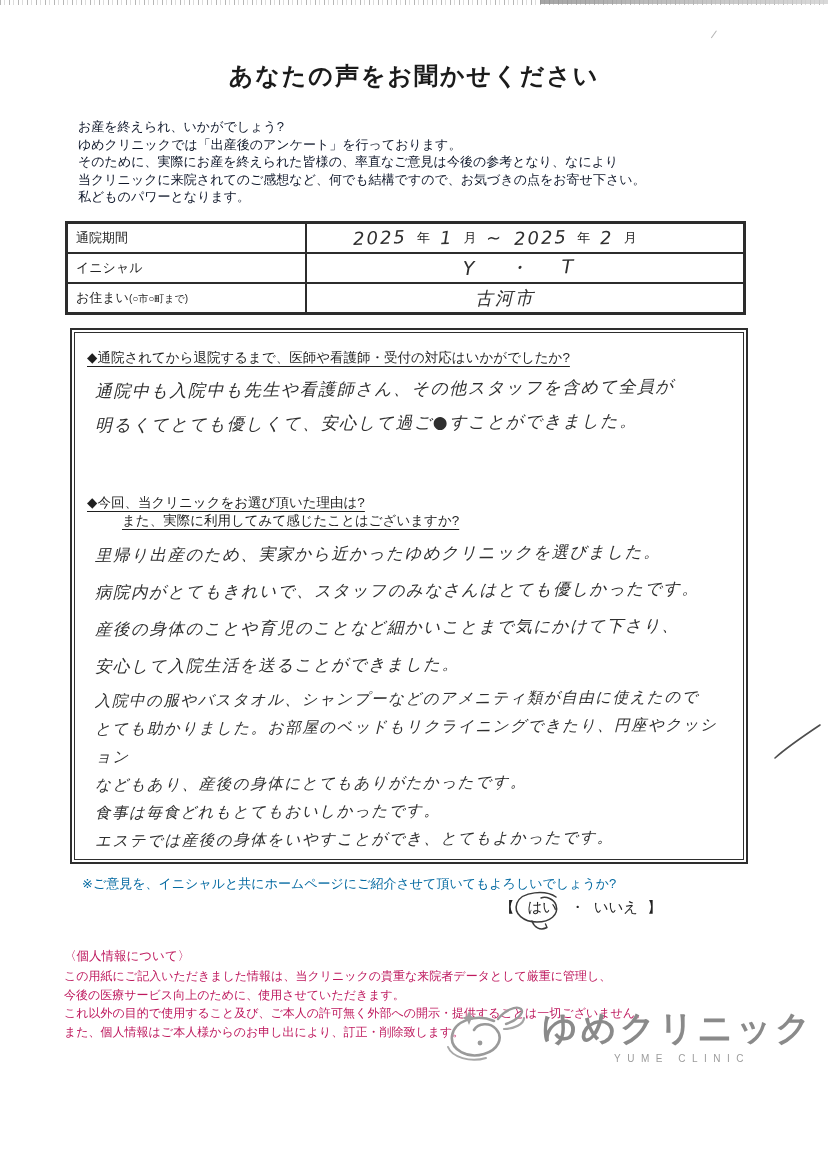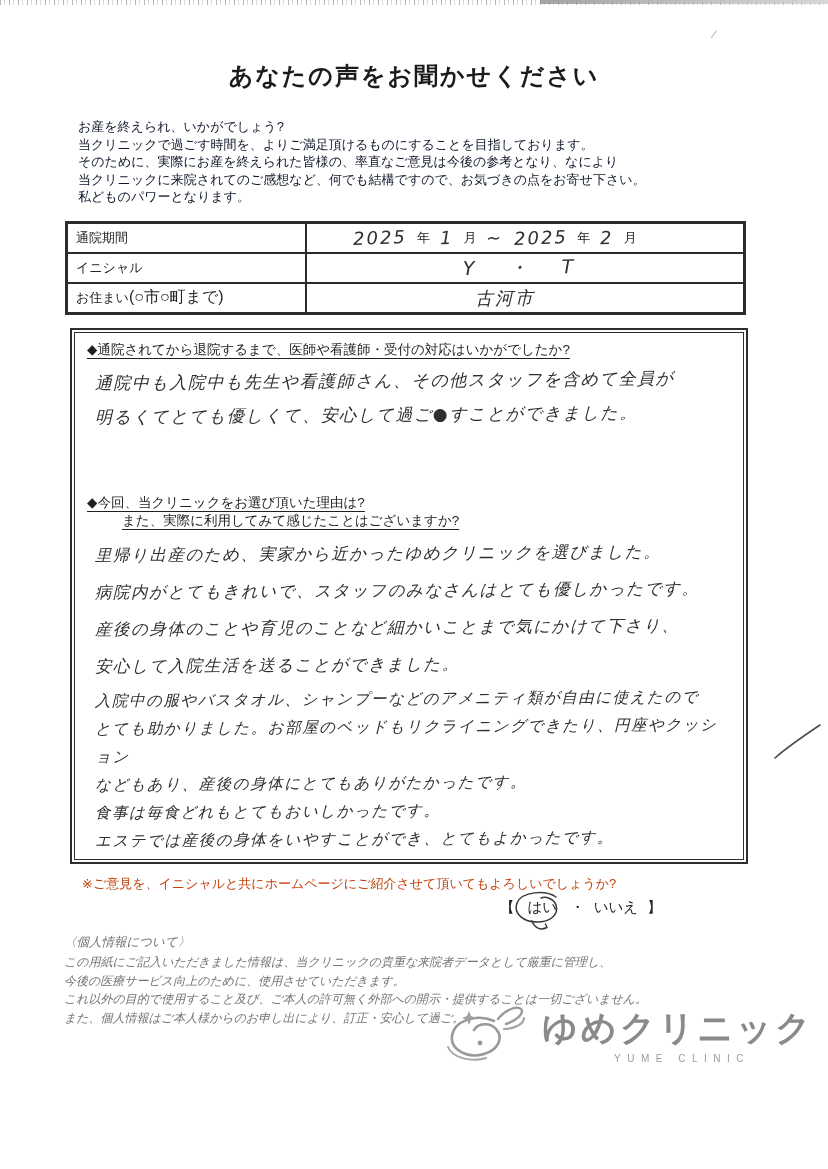--- a/index.html
+++ b/index.html
@@ -34,66 +34,66 @@
   .intro{margin:26px 0 0 78px;font-size:13px;line-height:17.5px;color:#0f172a;}
   .intro p{margin:0;}
   
   .info-table{
     margin:15px 0 0 65px;width:681px;border-collapse:collapse;
     border:3px solid #2c2c2c;table-layout:fixed;
   }
   .info-table td{border:2px solid #2c2c2c;height:26px;font-size:13px;color:#242424;}
   td.label-cell{width:228px;padding-left:8px;margin-top:20px;}
   td.value-cell{text-align:center;}
-  .label-note{font-size:16px;letter-spacing:0;}
+  .label-note{font-size:10px;letter-spacing:0;}
   
   .hw{
     font-family:"DejaVu Sans",sans-serif;font-style:italic;color:#303030;
     letter-spacing:2px;
   }
   .period-wrap{display:inline-flex;align-items:center;gap:10px;transform:translateX(-30px);}
   .period-wrap .hw{font-size:18px;transform:rotate(-2deg);}
   .period-wrap .printed{font-size:13px;font-style:normal;}
   .initial-val{font-size:19px;letter-spacing:14px;transform:rotate(-1deg);display:inline-block;}
   .city-val{font-size:18px;transform:rotate(-1deg) translateX(-20px);display:inline-block;}
   
   .main-box{
     margin:13px 0 0 70px;width:678px;height:536px;
     border:2px solid #2e2e2e;padding:2px;box-sizing:border-box;
   }
   .main-box-inner{
     border:1.5px solid #2e2e2e;height:100%;box-sizing:border-box;
-    padding:8px 14px 4px 12px;display:flex;flex-direction:column;
+    padding:16px 14px 4px 12px;display:flex;flex-direction:column;
   }
   .q-section-1{height:176px;}
   .q-section-2{height:186px;}
   .q-section-3{flex:1;}
   .prompt{margin:0;font-size:13.5px;color:#1f1f1f;line-height:18px;}
   .prompt .u{
     text-decoration:underline;text-decoration-thickness:1px;text-underline-offset:3.5px;
   }
   .prompt-indent{margin-left:35px;}
   .answers{margin-top:7px;}
   .hw-line{
     margin:0 0 0 8px;font-family:"DejaVu Sans",sans-serif;font-style:italic;
     color:#2f2f2f;letter-spacing:1.5px;
   }
   .a1 .hw-line{font-size:17px;line-height:34px;transform:rotate(-0.5deg);transform-origin:left;}
   .a2 .hw-line{font-size:16.5px;line-height:37px;transform:rotate(-0.4deg);transform-origin:left;}
   .a3 .hw-line{font-size:15.5px;line-height:28px;transform:rotate(-0.4deg);transform-origin:left;}
   
-  .consent-text{margin:11px 0 0 82px;font-size:13px;color:#c2410c;}
+  .consent-text{margin:11px 0 0 82px;font-size:13px;color:#0369a1;}
   .consent-options{
     margin:5px 0 0 500px;font-size:14.5px;color:#242424;
     display:flex;align-items:center;gap:9px;position:relative;width:200px;
   }
   .yes-wrap{position:relative;display:inline-block;padding:0 4px;}
   .yes-circle{position:absolute;left:-14px;top:-9px;pointer-events:none;}
   
-  .privacy{margin:16px 0 0 64px;font-size:12px;line-height:18.5px;color:#737373;font-style:italic;}
+  .privacy{margin:30px 0 0 64px;font-size:12px;line-height:18.5px;color:#be185d;}
   .privacy h2{margin:0 0 2px 0;font-size:12.5px;font-weight:normal;}
   .privacy p{margin:0;}
   
   .logo{
     position:absolute;left:442px;top:1003px;display:flex;align-items:center;gap:8px;
   }
   .logo-text{display:flex;flex-direction:column;}
   .logo-name{
     font-size:35px;letter-spacing:3px;color:#8a8a8a;font-weight:bold;
     font-family:"Liberation Sans",sans-serif;
@@ -109,21 +109,21 @@
 <div class="top-noise-dark"></div>
 <div class="tick-mark"></div>
 <svg class="pen-stroke" width="60" height="60">
   <path d="M10 53 C 20 44, 40 30, 55 20" fill="none" stroke="#4d4d4d" stroke-width="1.6" stroke-linecap="round"></path>
 </svg>
 
 <h1 class="title">あなたの声をお聞かせください</h1>
 
 <div class="intro">
   <p>お産を終えられ、いかがでしょう?</p>
-  <p>当クリニックで過ごす時間を、よりご満足頂けるものにすることを目指しております。</p>
+  <p>ゆめクリニックでは「出産後のアンケート」を行っております。</p>
   <p>そのために、実際にお産を終えられた皆様の、率直なご意見は今後の参考となり、なにより</p>
   <p>当クリニックに来院されてのご感想など、何でも結構ですので、お気づきの点をお寄せ下さい。</p>
   <p>私どものパワーとなります。</p>
 </div>
 
 <table class="info-table">
   <tbody>
       <tr>
     <td class="label-cell">通院期間</td>
     <td class="value-cell">
@@ -205,21 +205,21 @@
   <span>・</span>
   <span>いいえ</span>
   <span>】</span>
 </div>
 
 <div class="privacy">
   <h2>〈個人情報について〉</h2>
   <p>この用紙にご記入いただきました情報は、当クリニックの貴重な来院者データとして厳重に管理し、</p>
   <p>今後の医療サービス向上のために、使用させていただきます。</p>
   <p>これ以外の目的で使用すること及び、ご本人の許可無く外部への開示・提供することは一切ございません。</p>
-  <p>また、個人情報はご本人様からのお申し出により、訂正・安心して過ご。</p>
+  <p>また、個人情報はご本人様からのお申し出により、訂正・削除致します。</p>
 </div>
 
 <div class="logo">
   <svg width="92" height="62" viewBox="0 0 92 62">
     <path d="M52 18 C 34 10, 12 18, 10 33 C 8 47, 26 56, 42 51 C 56 47, 62 35, 54 26 C 48 19, 36 20, 32 27" fill="none" stroke="#9a9a9a" stroke-width="2.6" stroke-linecap="round"></path>
     <path d="M6 44 C 10 54, 28 60, 44 55" fill="none" stroke="#a8a8a8" stroke-width="2" stroke-linecap="round"></path>
     <path d="M56 16 C 62 8, 74 2, 79 6 C 83 10, 74 18, 64 21" fill="none" stroke="#9a9a9a" stroke-width="2.4" stroke-linecap="round"></path>
     <path d="M62 26 C 72 26, 82 21, 82 15" fill="none" stroke="#a5a5a5" stroke-width="2.2" stroke-linecap="round"></path>
     <circle cx="38" cy="40" r="2.4" fill="#9a9a9a"></circle>
     <path d="M27 8 L29 13 L34 15 L29 17 L27 22 L25 17 L20 15 L25 13 Z" fill="#9f9f9f"></path>

